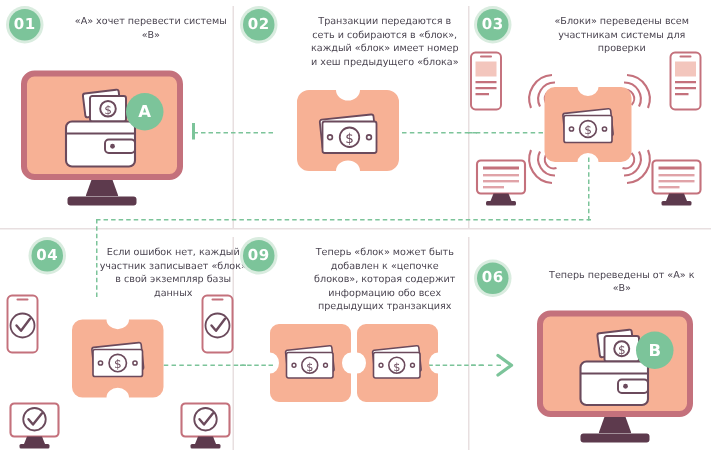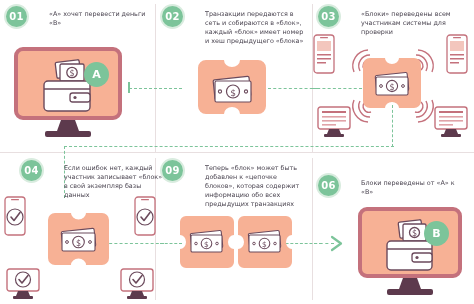--- a/index.html
+++ b/index.html
@@ -11,21 +11,21 @@
     position:relative;
   }
   .board{position:absolute;inset:0;}
 
   
   .vdiv{position:absolute;width:1px;background:#e8dfe0;}
   .hdiv{position:absolute;height:1px;background:#e8dfe0;left:0;right:0;}
 
   
   .panel{position:absolute;box-sizing:border-box;}
-  .phead{display:flex;align-items:flex-start;gap:22px;}
+  .phead{display:flex;align-items:flex-start;gap:22px;text-align:center;}
   .badge{
     width:21px;height:21px;border-radius:50%;
     background:#7cc49a;
     box-shadow:0 0 0 2px #d9ecdf;
     flex:0 0 auto;
     color:#ffffff;
     font-size:10px;font-weight:bold;
     display:flex;align-items:center;justify-content:center;
     letter-spacing:0.3px;
   }
@@ -99,21 +99,21 @@
   <div class="dash-h" style="left:276px;top:243px;width:46px;"></div>
   <div class="dash-h" style="left:314px;top:243px;width:20px;"></div>
 
   <svg style="position:absolute;left:330px;top:234px;" width="18" height="19">
     <path d="M2,3 L11,9.5 L2,16" fill="none" stroke="#7cc49a" stroke-width="2.2" stroke-linecap="round" stroke-linejoin="round"></path>
   </svg>
 
   <div class="panel" style="left:6px;top:6px;width:146px;height:144px;">
     <div class="phead">
       <div class="badge">01</div>
-      <div class="ptext">«A» хочет перевести деньги «B»</div>
+      <div class="ptext">«A» хочет перевести системы «B»</div>
     </div>
   </div>
 
   <div class="monitor" style="left:14px;top:47px;width:108px;height:95px;">
     <div class="mon-screen" style="width:108px;height:73px;">
 
       <svg style="position:absolute;left:26px;top:8px;" width="50" height="56">
 
         <g transform="translate(10,0)">
           <rect x="2" y="2" width="24" height="16" rx="1.5" fill="#ffffff" stroke="#6b4a5c" stroke-width="1.3" transform="rotate(-7 14 10)"></rect>
@@ -305,21 +305,21 @@
       <circle cx="17.5" cy="13.5" r="5.3" fill="none" stroke="#6b4a5c" stroke-width="1.05"></circle>
       <text x="17.5" y="17" font-size="7.5" fill="#6b4a5c" text-anchor="middle" font-family="DejaVu Sans, sans-serif">$</text>
       <circle cx="7" cy="13.5" r="1.3" fill="none" stroke="#6b4a5c" stroke-width="0.95"></circle>
       <circle cx="28" cy="13.5" r="1.3" fill="none" stroke="#6b4a5c" stroke-width="0.95"></circle>
     </g>
   </svg>
 
   <div class="panel" style="left:318px;top:160px;width:150px;height:140px;margin-top:15px;">
     <div class="phead">
       <div class="badge">06</div>
-      <div class="ptext">Блоки переведены от «A» к «B»</div>
+      <div class="ptext">Теперь переведены от «A» к «B»</div>
     </div>
   </div>
 
   <div class="monitor" style="left:358px;top:207px;width:104px;height:93px;">
     <div class="mon-screen" style="width:104px;height:71px;">
       <svg style="position:absolute;left:25px;top:8px;" width="50" height="55">
         <g transform="translate(10,0)">
           <rect x="2" y="2" width="23" height="16" rx="1.5" fill="#ffffff" stroke="#6b4a5c" stroke-width="1.3" transform="rotate(-7 13 10)"></rect>
           <rect x="6" y="5" width="23" height="17" rx="1.5" fill="#ffffff" stroke="#6b4a5c" stroke-width="1.3"></rect>
           <circle cx="17.5" cy="13.5" r="5" fill="none" stroke="#6b4a5c" stroke-width="1.3"></circle>

